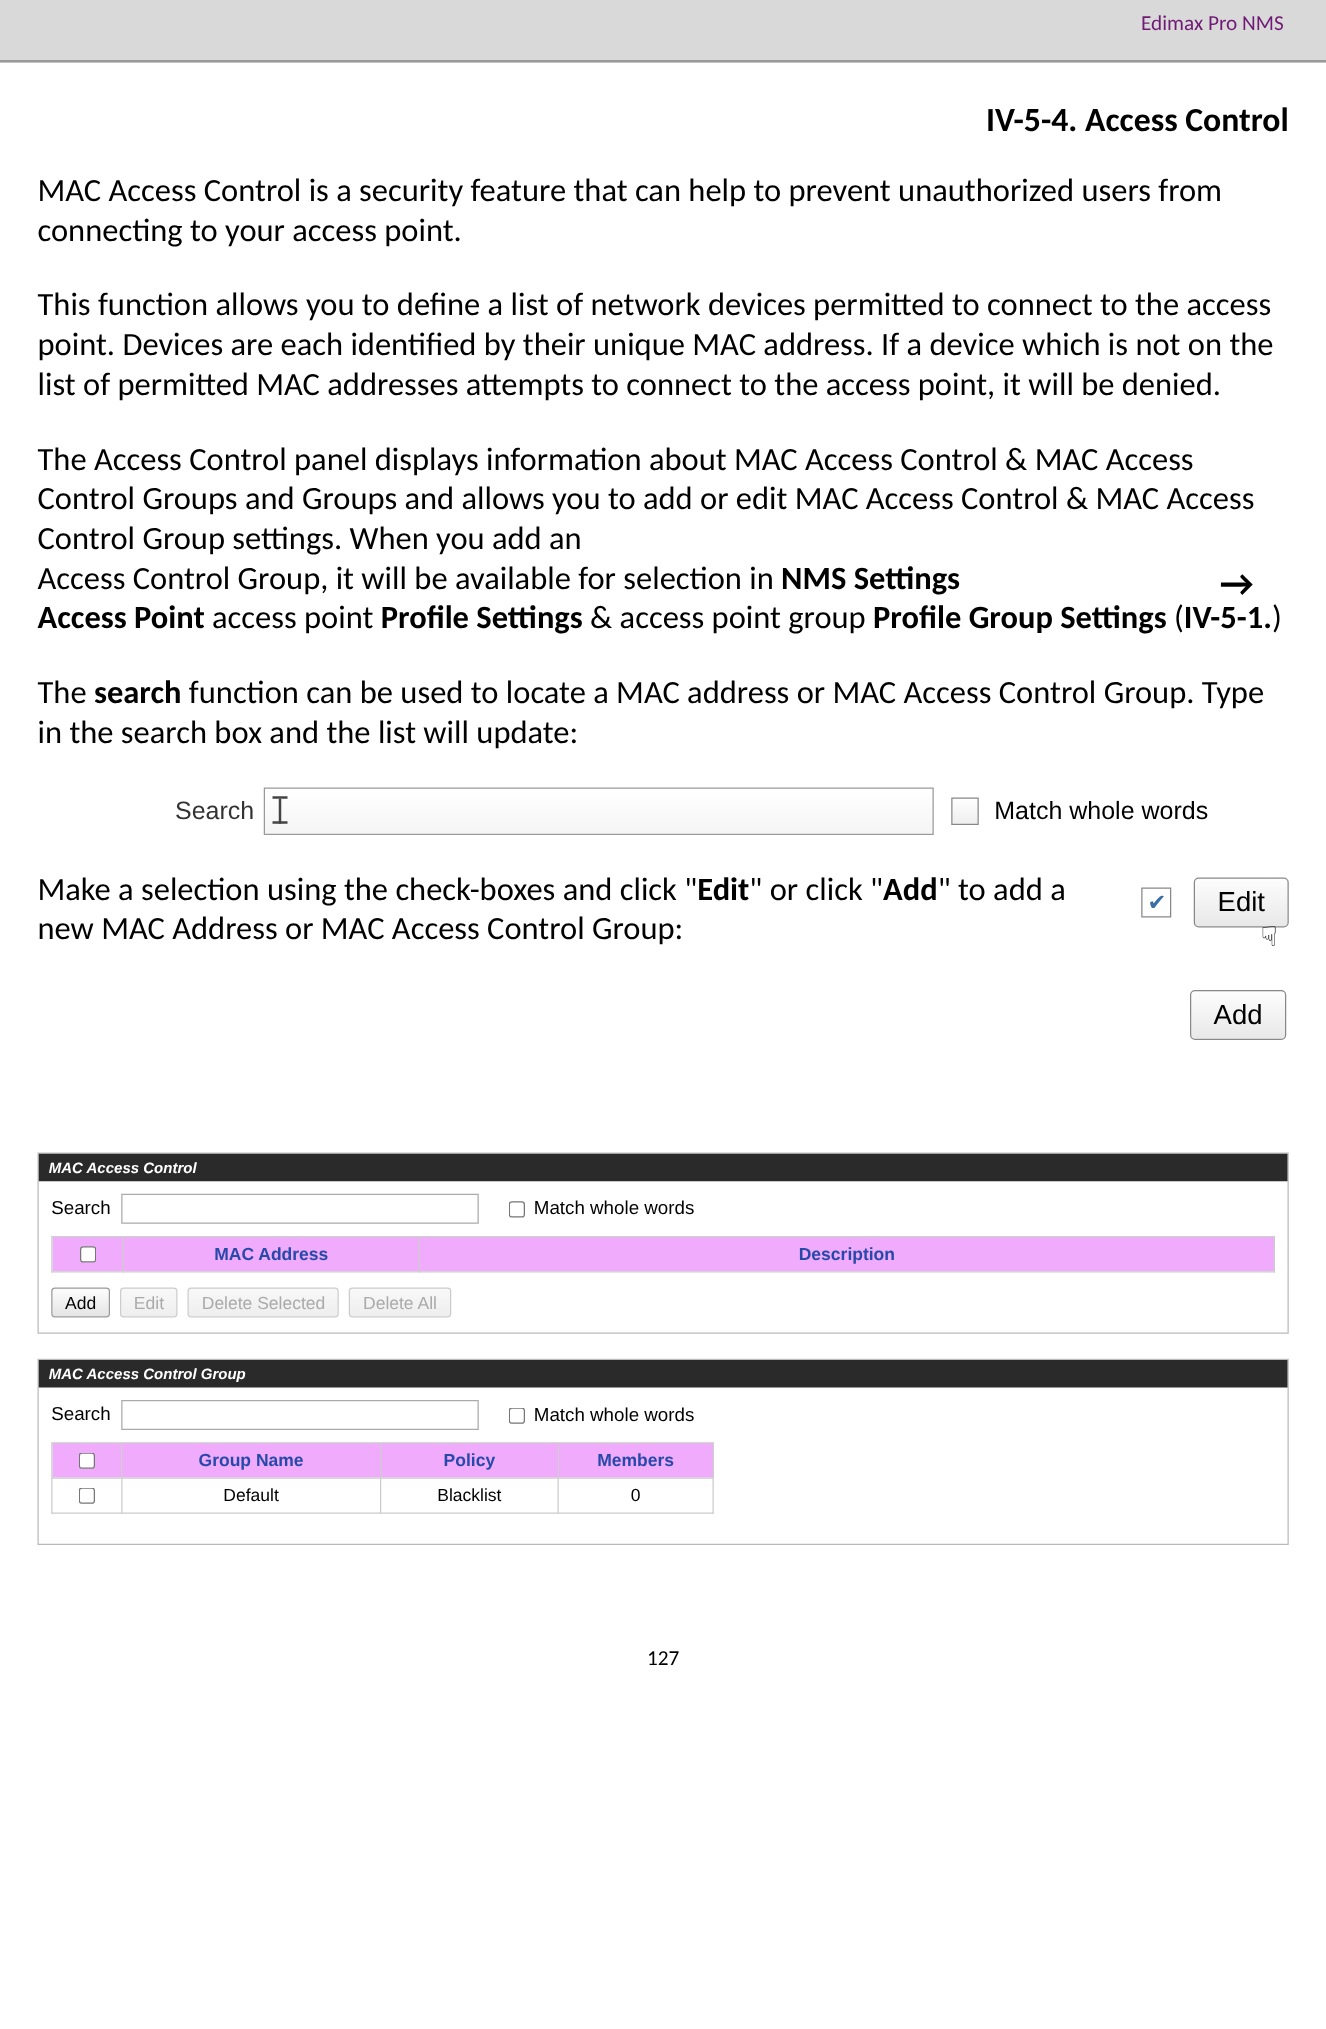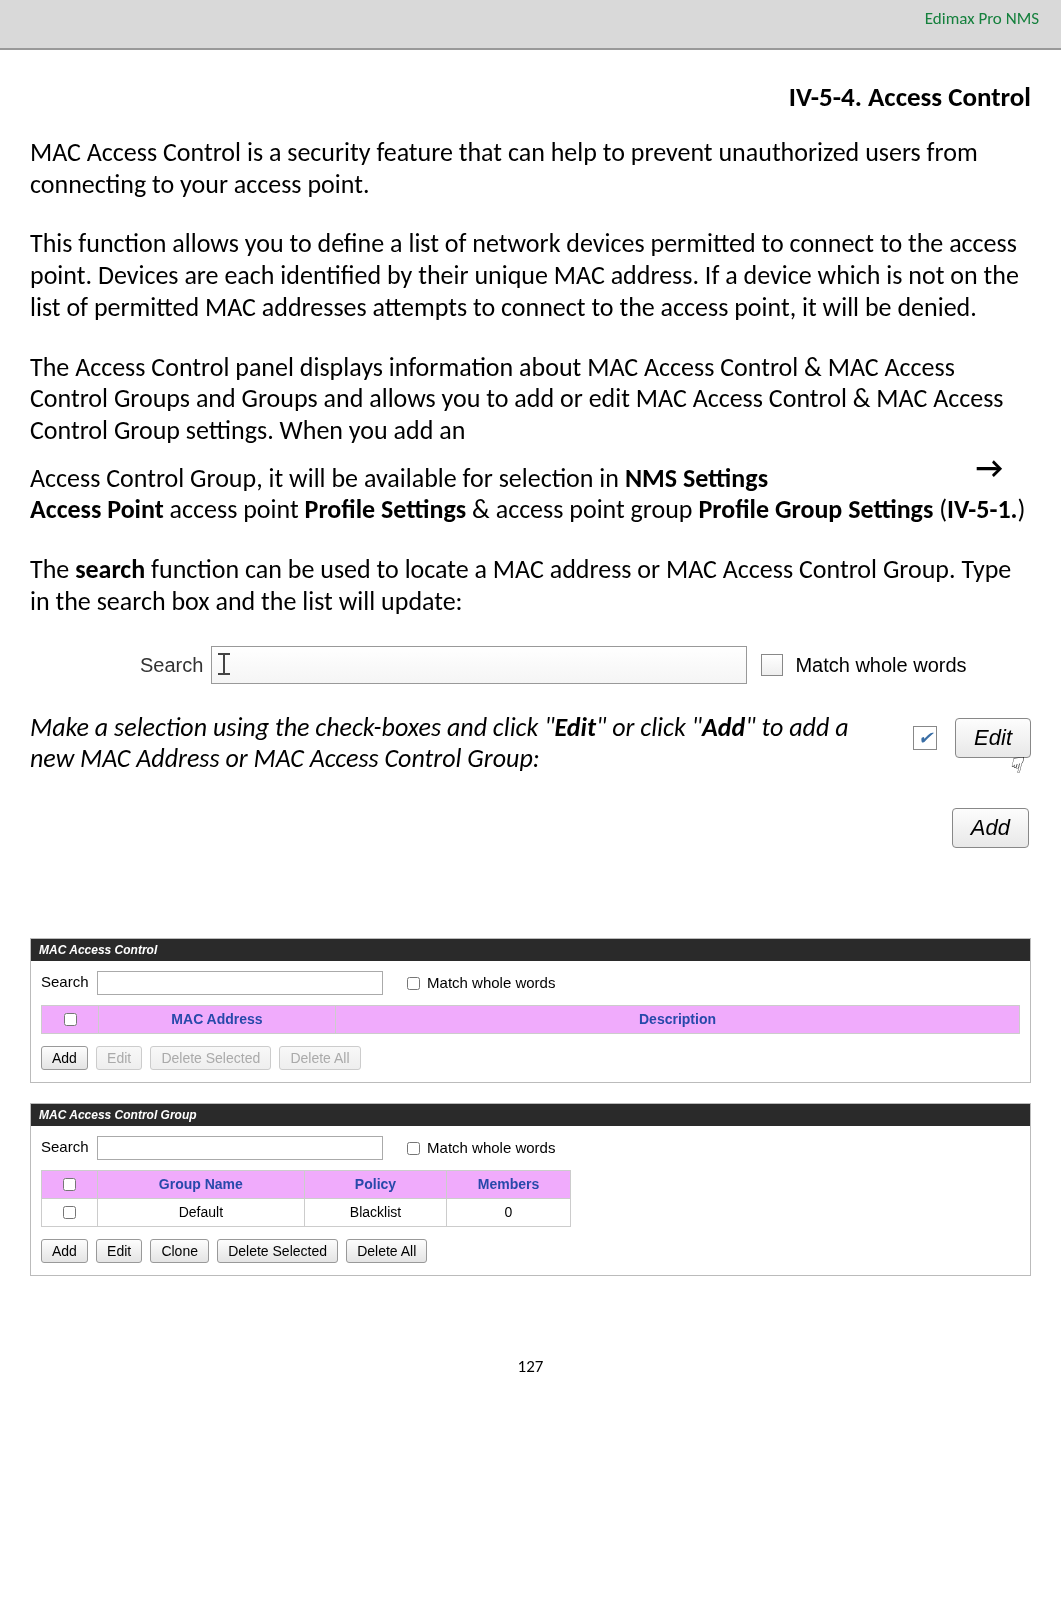--- a/index.html
+++ b/index.html
@@ -10,24 +10,24 @@
       width: 1061px;
     }
     .header {
       background: #d9d9d9;
       height: 48px;
       border-bottom: 2px solid #999;
       position: relative;
     }
     .header-text {
       position: absolute;
-      right: 22px;
+      right: 34px;
       top: 8px;
       font-size: 17px;
-      color: #15803d;
+      color: #701a75;
     }
     .content {
       padding: 30px 30px 0 30px;
     }
     h2 {
       font-size: 27px;
       font-weight: bold;
       margin: 0 0 24px 0;
       text-align: right;
     }
@@ -40,21 +40,20 @@
     .arrow {
       position: absolute;
       font-size: 30px;
       font-weight: bold;
       right: 28px;
     }
     .two-col {
       display: flex;
       gap: 20px;
       margin-bottom: 10px;
-      font-style: italic;
     }
     .two-col-left { flex: 1; }
     .two-col-right { padding-top: 6px; }
 
     
     .search-fig {
       margin: 6px 0 28px 110px;
       display: flex;
       align-items: flex-start;
       gap: 8px;
@@ -225,21 +224,21 @@
     <span>Access Control</span>
   </h2>
 
   <div class="body-text">MAC Access Control is a security feature that can help to prevent unauthorized users from connecting to your access point.</div>
   <div class="body-text">This function allows you to define a list of network devices permitted to connect to the access point. Devices are each identified by their unique MAC address. If a device which is not on the list of permitted MAC addresses attempts to connect to the access point, it will be denied.</div>
 
   <div class="body-text" style="margin-bottom:0; position:relative;">
     <span>The Access Control panel displays information about MAC Access Control &amp; MAC Access Control Groups and Groups and allows you to add or edit MAC Access Control &amp; MAC Access Control Group settings. When you add an</span>
     <span class="arrow" style="top:98px;">→</span>
   </div>
-  <div class="body-text" style="margin-top:16px;">
+  <div class="body-text" style="margin-top:0;">
     <span>Access Control Group, it will be available for selection in </span><b>NMS Settings</b>
     <br>
     <b>Access Point</b><span> access point </span><b>Profile Settings</b><span> &amp; access point group </span><b>Profile Group Settings</b><span> (</span><b>IV-5-1.</b><span>)</span>
   </div>
 
   <div class="body-text">
     <span>The </span><b>search</b><span> function can be used to locate a MAC address or MAC Access Control Group. Type in the search box and the list will update:</span>
   </div>
 
   <div class="search-fig">
@@ -318,25 +317,18 @@
           <th style="width:110px;">Members</th>
         </tr>
         <tr>
           <td><input type="checkbox" style=""></td>
           <td>Default</td>
           <td>Blacklist</td>
           <td>0</td>
         </tr>
       </tbody>
         </table>
-      <div class="panel-buttons">
-        <button>Add</button>
-        <button>Edit</button>
-        <button>Clone</button>
-        <button>Delete Selected</button>
-        <button>Delete All</button>
-      </div>
     </div>
   </div>
 
 </div>
 
 <div class="page-num">127</div>
 
 </body></html>

